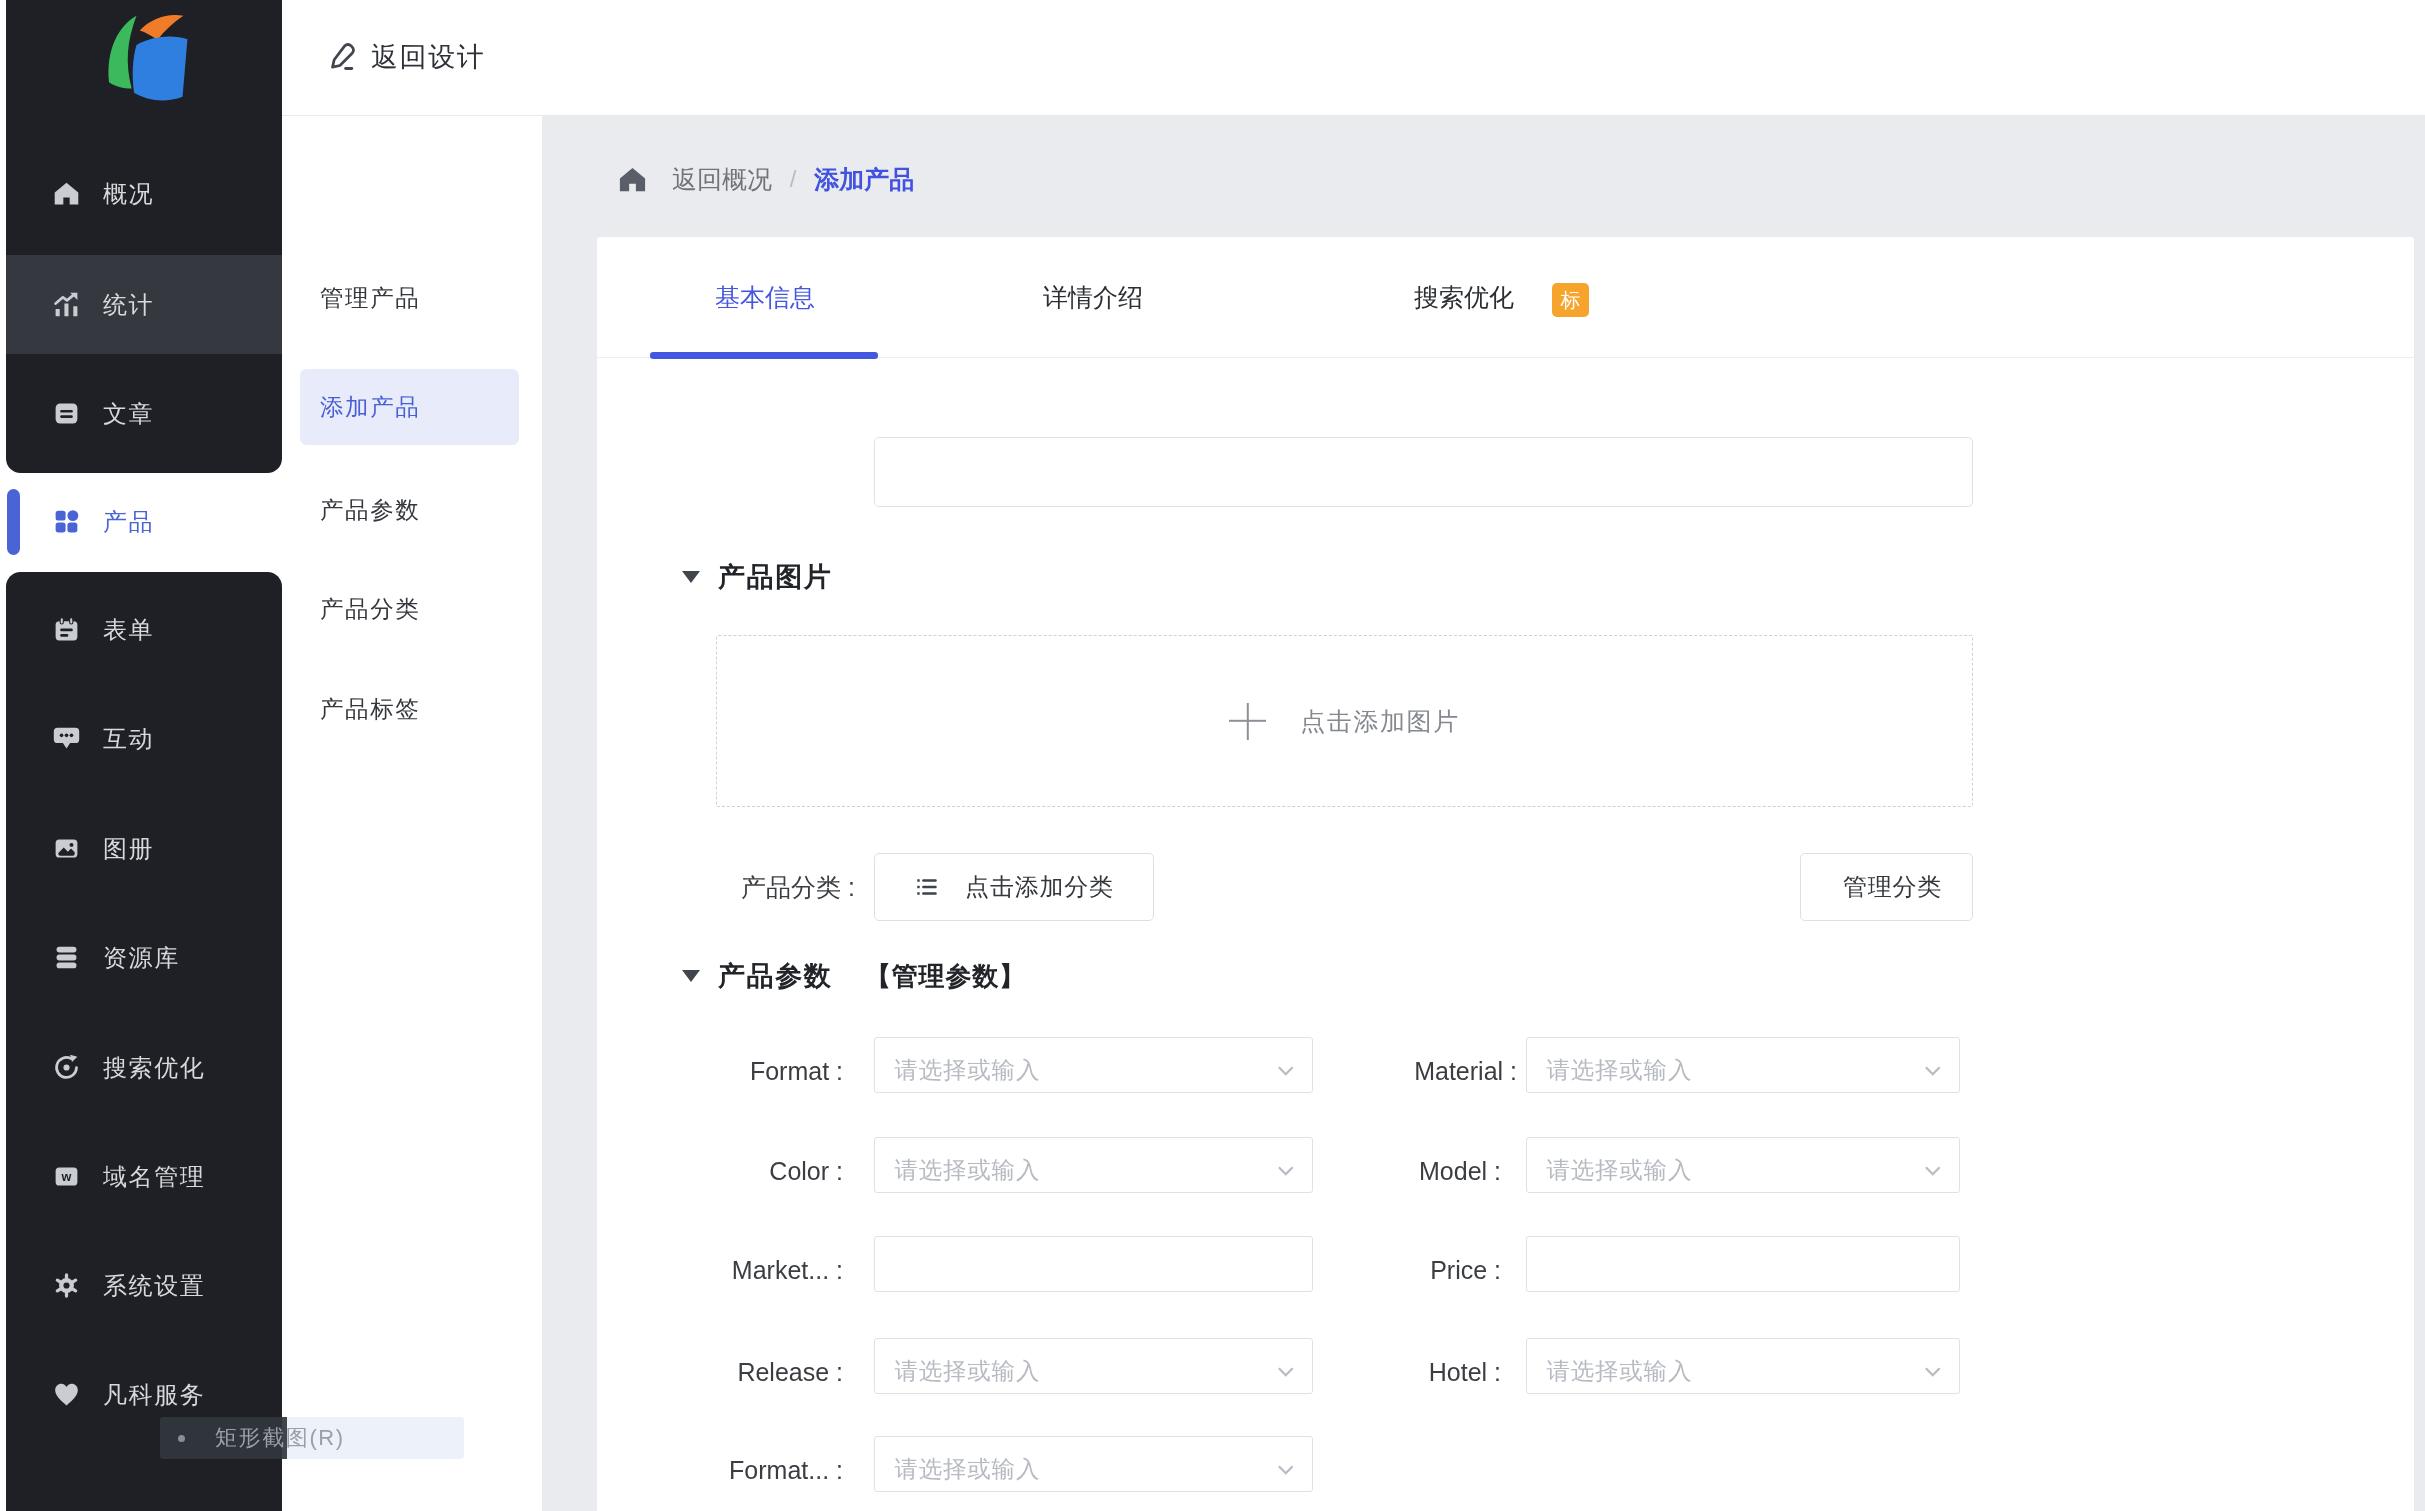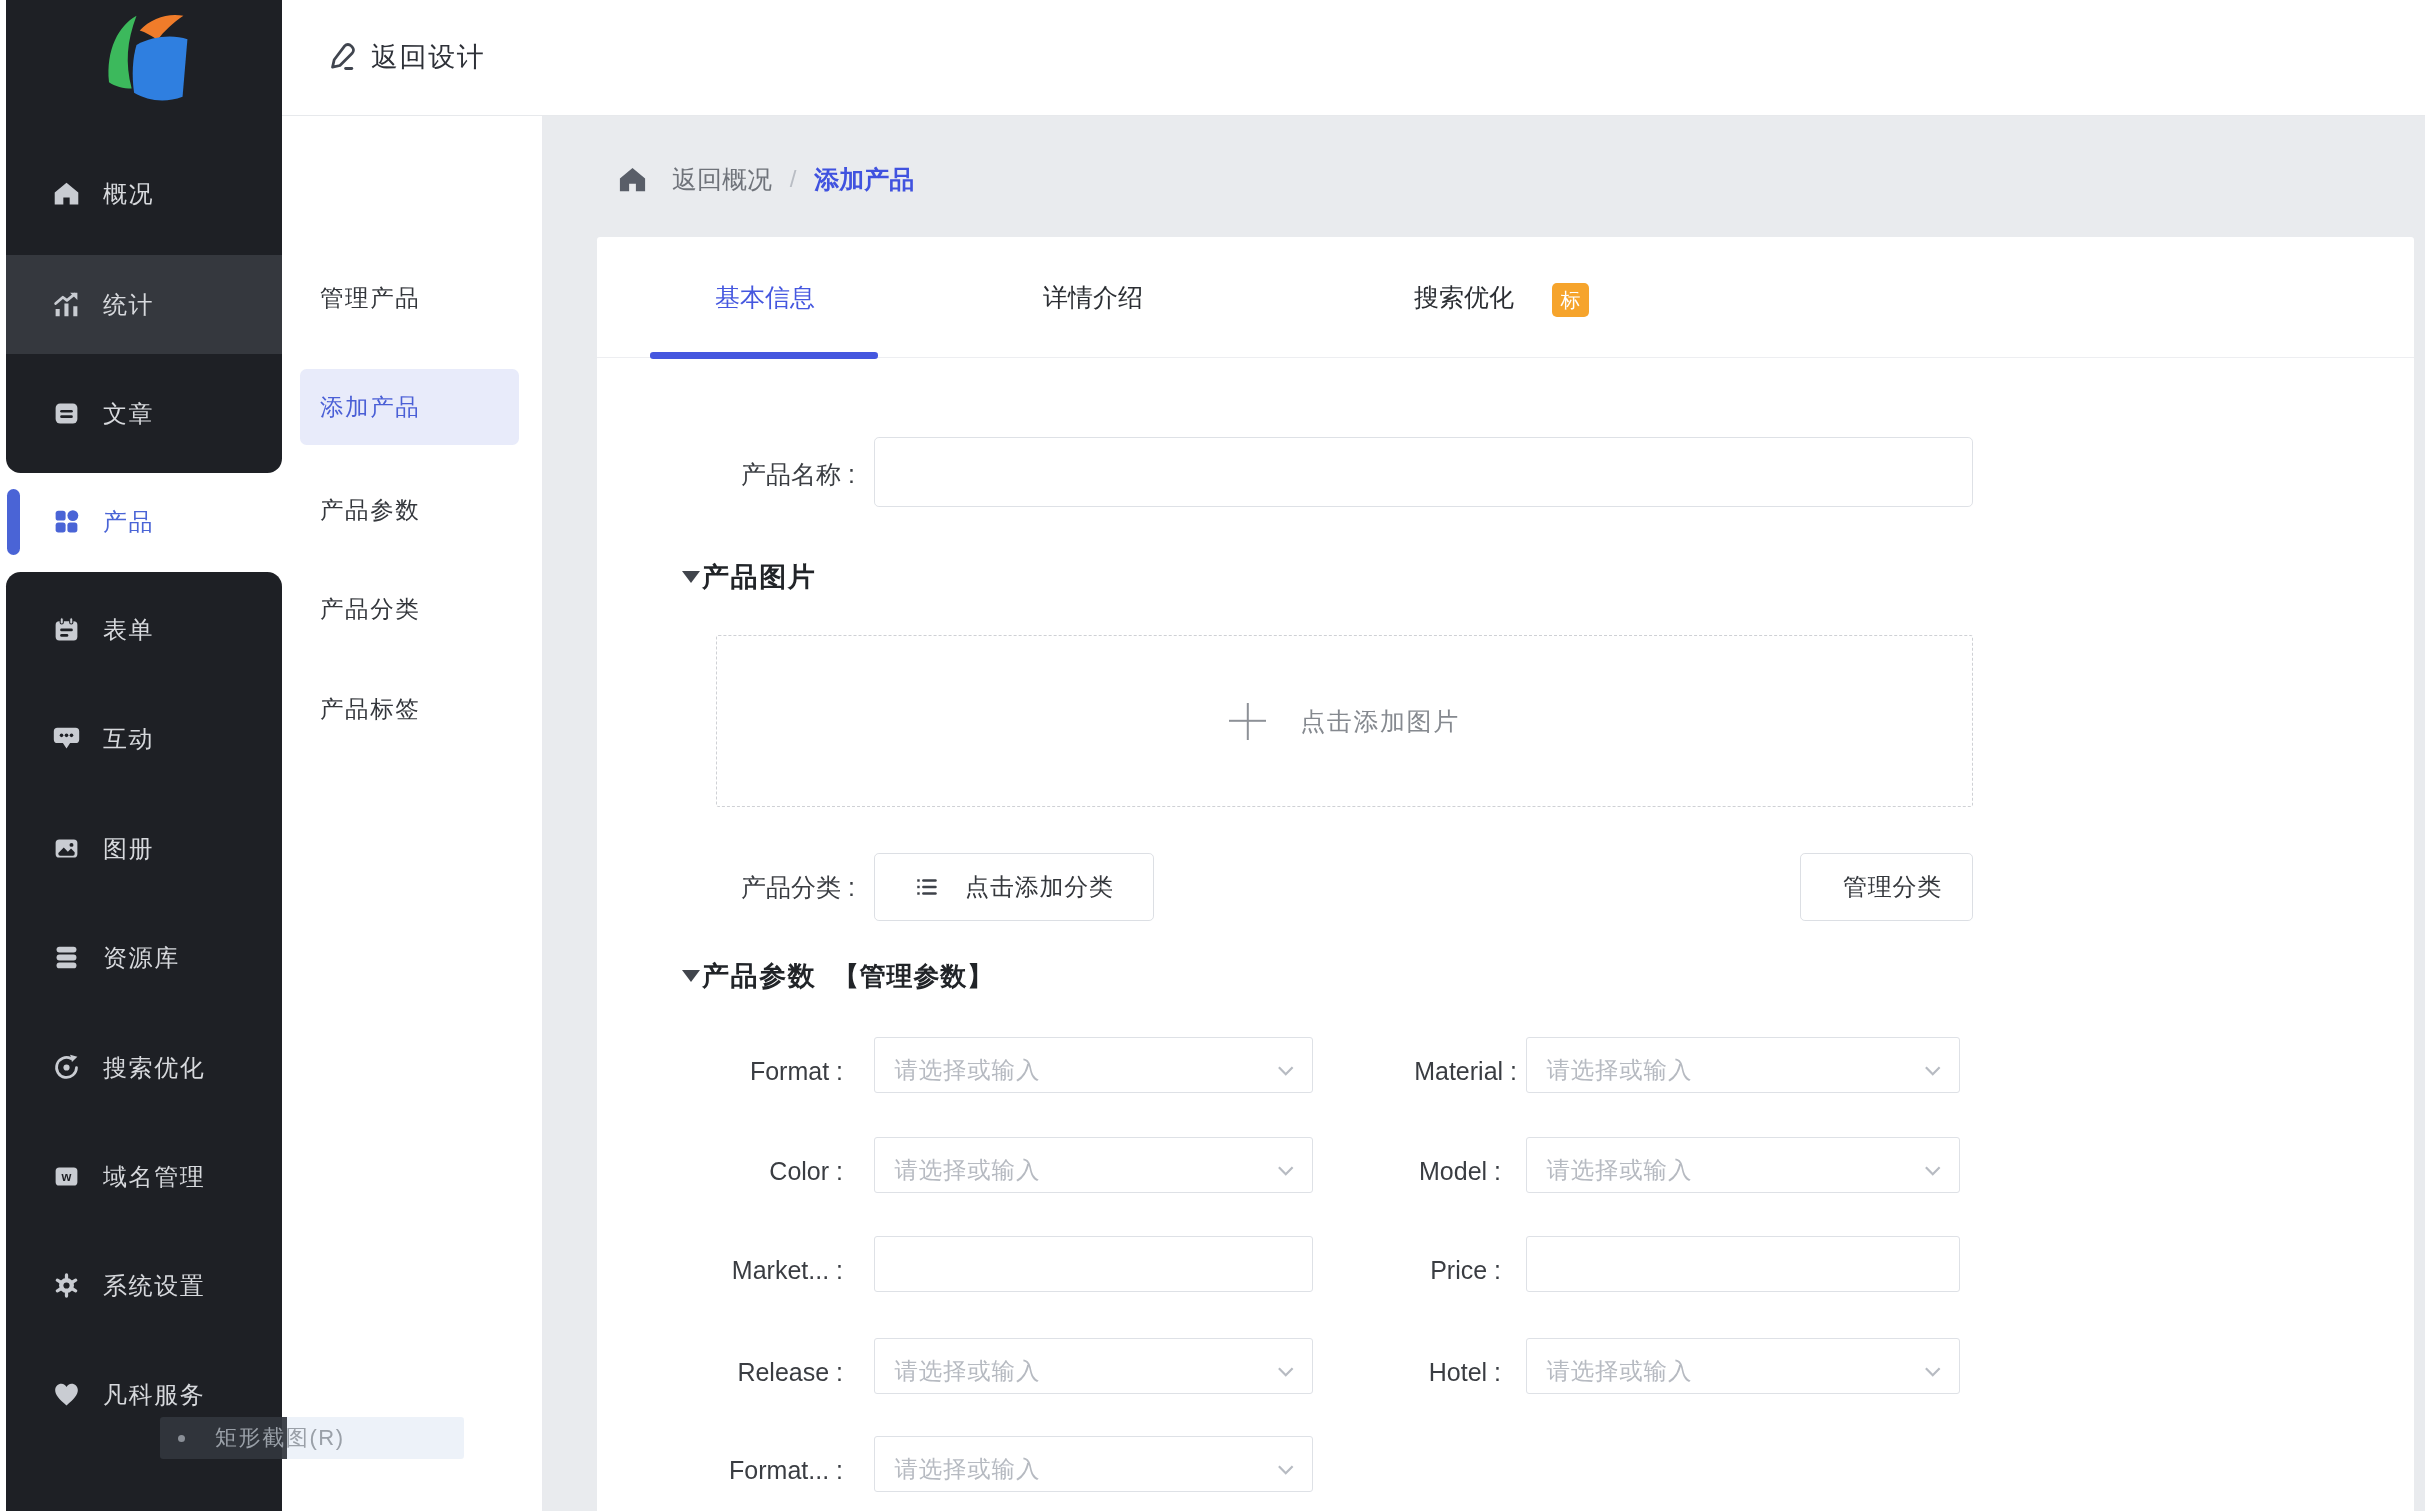--- a/index.html
+++ b/index.html
@@ -56,21 +56,21 @@
   #tab-badge { position:absolute; left:955px; top:46px; width:37px; height:34px; background:#f6a42c;
                border-radius:4.9px; color:#fff; font-size:20px; text-align:center; line-height:34px; }
   #tab-underline { position:absolute; left:53px; top:115px; width:228px; height:6.5px;
                    background:#4557df; border-radius:3.2px; }
 
   
   .flabel { position:absolute; width:212px; text-align:right; font-size:25px; color:#3a3d42;
             line-height:70px; white-space:nowrap; }
   .inputbox { position:absolute; height:70px; background:#fff; border:1.6px solid #dee1e6;
               border-radius:4.9px; }
-  .sec-head { position:absolute; display:flex; align-items:center; gap:2px; }
+  .sec-head { position:absolute; display:flex; align-items:center; gap:18px; }
   .tri-down { width:0; height:0; border-left:9px solid transparent; border-right:9px solid transparent;
               border-top:12px solid #41454c; }
   .sec-title { font-size:27px; font-weight:bold; color:#212428; letter-spacing:1.6px; }
   .sec-link  { font-size:26px; font-weight:bold; color:#212428; letter-spacing:0.8px; cursor:pointer; }
 
   #upload { position:absolute; left:119px; top:398px; width:1257px; height:172px;
             border:1.6px dashed #cfd1d5; border-radius:2.4px; display:flex; align-items:center;
             justify-content:center; gap:34px; cursor:pointer; background:#fff; }
   #upload-hint { font-size:25px; color:#85898f; letter-spacing:1.6px; }
   .plus { position:relative; width:37px; height:37px; }
@@ -303,21 +303,20 @@
 <div id="card">
 
   <div id="tabs">
     <div class="tab active" style="left:87px">基本信息</div>
     <div class="tab" style="left:415px">详情介绍</div>
     <div class="tab" style="left:786px">搜索优化</div>
     <div id="tab-badge">标</div>
     <div id="tab-underline"></div>
   </div>
 
-  <div class="flabel" style="left:46px; top:202px">产品名称 :</div>
   <div class="inputbox" style="left:277px; top:200px; width:1099px"></div>
 
   <div class="sec-head" style="left:85px; top:322px">
     <span class="tri-down"></span>
     <span class="sec-title">产品图片</span>
   </div>
   <div id="upload">
     <span class="plus"></span>
     <span id="upload-hint">点击添加图片</span>
   </div>

